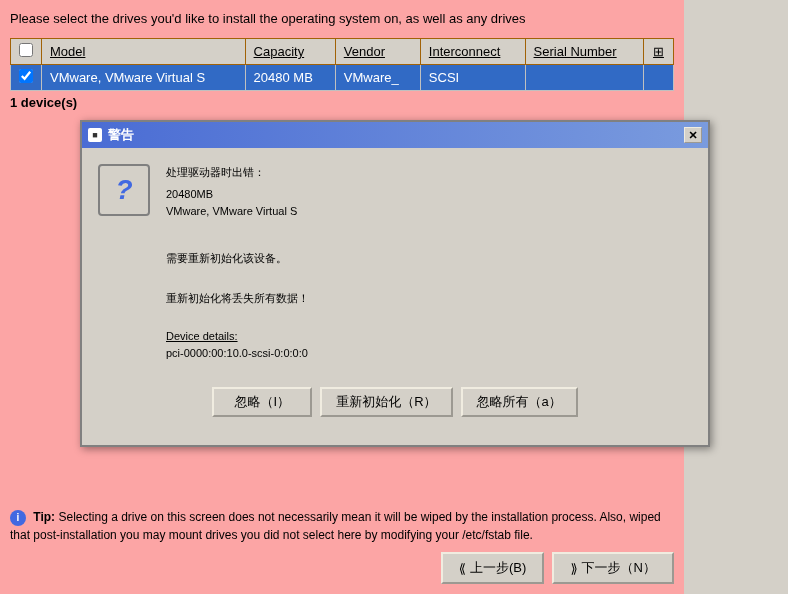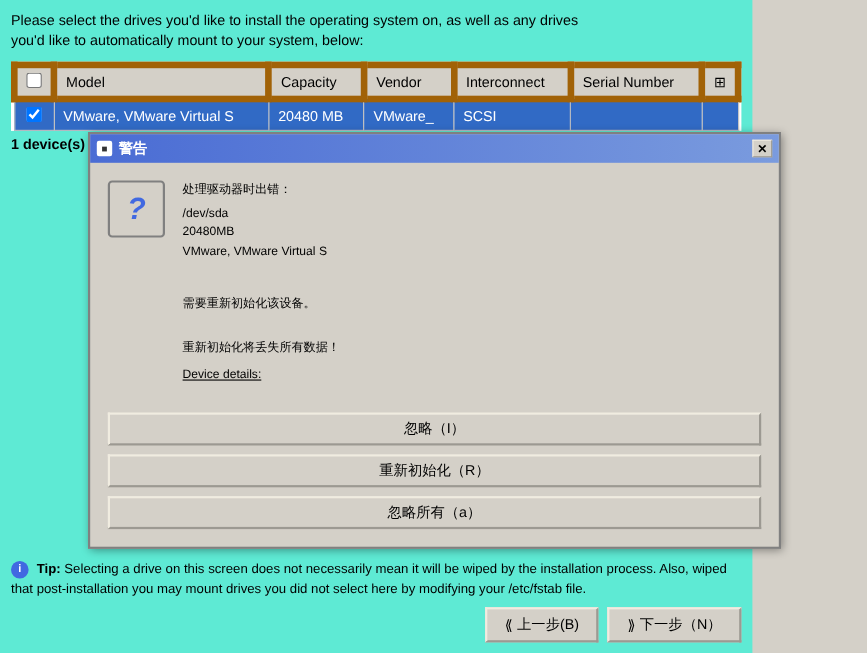--- a/index.html
+++ b/index.html
@@ -10,46 +10,47 @@
       font-family: 'MS Sans Serif', sans-serif;
       font-size: 13px;
       color: #000;
       overflow: hidden;
       position: relative;
     }
 
     .main-container {
       width: 684px;
       height: 594px;
-      background: #5eead4;
+      background: #fca5a5;
       padding: 10px;
       position: relative;
     }
 
     .intro-text {
       font-size: 13px;
       color: #000;
       margin-bottom: 10px;
       line-height: 1.4;
     }
 
     .drive-table {
       width: 100%;
       border-collapse: collapse;
       background: #fff;
       border: 1px solid #808080;
     }
 
     .drive-table th {
       background: #d4d0c8;
-      border: 6px solid #a16207;
+      border: 1px solid #a16207;
       padding: 4px 8px;
       text-align: left;
       font-weight: normal;
       font-size: 13px;
+      text-decoration: underline;
     }
 
     .drive-table td {
       padding: 4px 8px;
       border: 1px solid #c0c0c0;
       font-size: 13px;
     }
 
     .drive-table .selected-row {
       background: #316ac5;
@@ -211,53 +212,51 @@
     .dialog-content .device-path {
       margin-bottom: 4px;
     }
 
     .dialog-content .warning-msg {
       margin-top: 12px;
       margin-bottom: 22px;
     }
 
     .dialog-content .reinit-msg {
-      margin-bottom: 8px;
+      margin-bottom: 20px;
     }
 
     .dialog-content .device-details {
       margin-top: 8px;
       text-decoration: underline;
     }
 
     .dialog-buttons {
       display: flex;
       justify-content: center;
       gap: 8px;
-      padding: 8px 16px 16px;
-      flex-direction: column;
+      padding: 8px 16px 28px;
     }
 
     .dialog-btn {
       background: #d4d0c8;
       border: 2px outset #f0ece0;
       padding: 4px 14px;
       font-size: 13px;
       cursor: pointer;
       min-width: 100px;
     }
   </style>
 </head>
 <body>
 
 <div class="main-container">
 
   <div class="intro-text">
     <span>Please select the drives you'd like to install the operating system on, as well as any drives</span><br>
-    <span>you'd like to automatically mount to your system, below:</span>
   </div>
 
   <table class="drive-table">
     <thead>
       <tr>
         <th class="checkbox-th">
           <input type="checkbox" style="">
         </th>
         <th>Model</th>
         <th>Capacity</th>
@@ -293,30 +292,30 @@
           <div class="dialog-title-icon">■</div>
           <span>警告</span>
         </div>
         <div class="dialog-close-btn">✕</div>
       </div>
 
       <div class="dialog-body">
         <div class="dialog-icon">?</div>
         <div class="dialog-content">
           <div class="device-path">处理驱动器时出错：</div>
-          <div>/dev/sda</div>
           <div>20480MB</div>
           <div>VMware, VMware Virtual S</div>
           <div class="warning-msg">
             <br>需要重新初始化该设备。
           </div>
           <div class="reinit-msg">
             重新初始化将丢失所有数据！
           </div>
           <div class="device-details">Device details:</div>
+          <div>pci-0000:00:10.0-scsi-0:0:0:0</div>
         </div>
       </div>
 
       <div class="dialog-buttons">
         <button class="dialog-btn">忽略（I）</button>
         <button class="dialog-btn">重新初始化（R）</button>
         <button class="dialog-btn">忽略所有（a）</button>
       </div>
     </div>
   </div>

